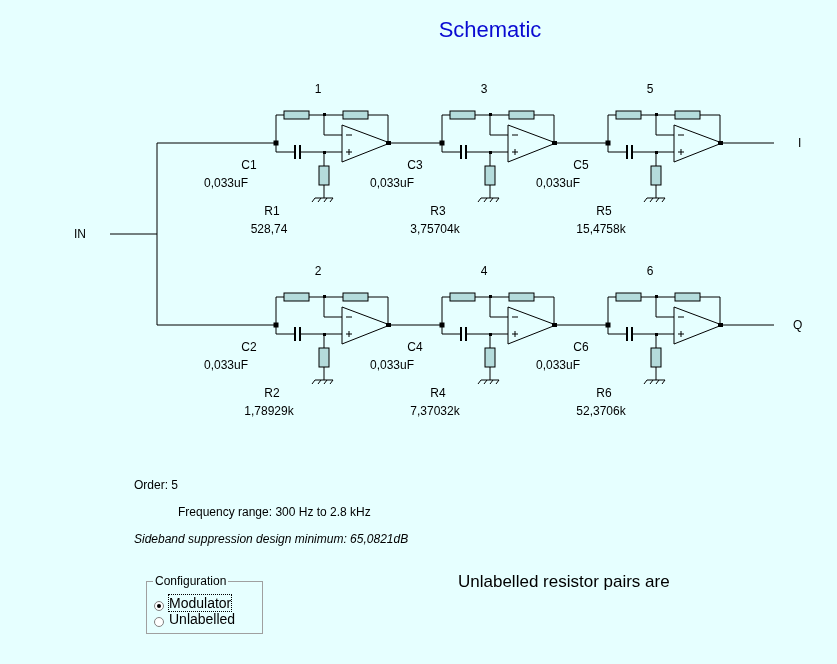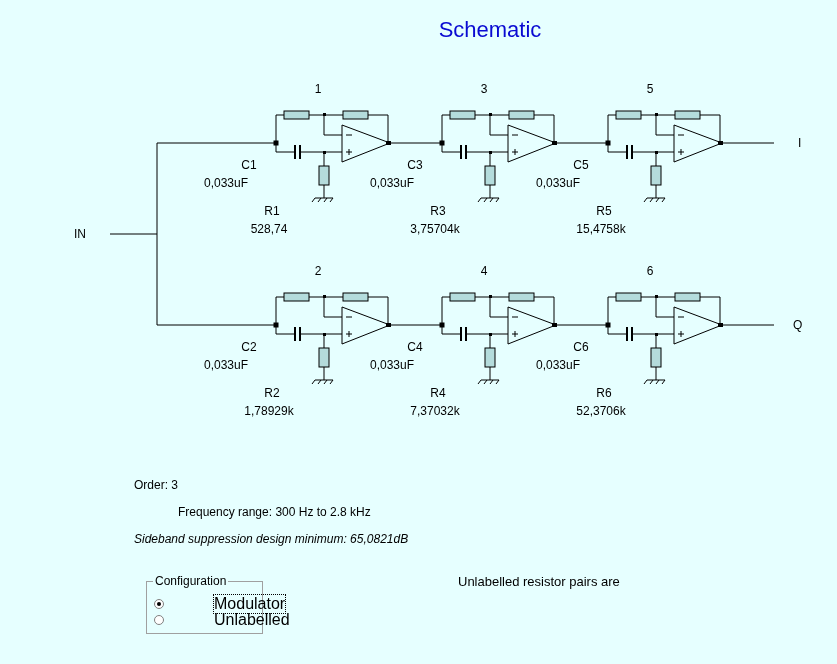--- a/index.html
+++ b/index.html
@@ -19,31 +19,31 @@
   svg text { font-family: "Liberation Sans", sans-serif; font-size: 12px; fill: #000; }
   .info { left: 134px; font-size: 12px; }
   #groupbox {
     position: absolute; left: 146px; top: 581px; width: 117px; height: 53px;
     border: 1px solid #a0a0a0; box-sizing: border-box;
   }
   #groupbox-legend {
     position: absolute; left: 6px; top: -8px; background: #e6ffff; padding: 0 2px;
     font-size: 12px;
   }
-  .radio-row { position: absolute; left: 7px; display: flex; align-items: center; font-size: 16px; gap: 45px; }
+  .radio-row { position: absolute; left: 7px; display: flex; align-items: flex-end; font-size: 14px; }
   .radio {
     width: 10px; height: 10px; border-radius: 50%; box-sizing: border-box;
     border: 1px solid #808080; background: #fff; position: relative; margin-right: 5px;
   }
   .radio.checked::after {
     content: ""; position: absolute; left: 2px; top: 2px; width: 4px; height: 4px;
     border-radius: 50%; background: #000;
   }
   .focus { outline: 1px dotted #000; }
-  #note { left: 458px; top: 574px; line-height: 16px; font-size: 13px; }
+  #note { left: 458px; top: 574px; line-height: 16px; font-size: 17px; }
 </style>
 </head>
 <body>
 
 <div id="title" class="abs">Schematic</div>
 
 <svg id="schematic" width="837" height="664">
   <g id="wires-main" stroke="#000" stroke-width="1" fill="none">
       <line x1="110" y1="234" x2="157" y2="234"></line>
       <line x1="157" y1="143" x2="157" y2="325"></line>
@@ -261,21 +261,21 @@
         <text x="604" y="397" text-anchor="middle" stroke="none">R6</text>
         <text x="601" y="415" text-anchor="middle" stroke="none">52,3706k</text>
       </g>
     </g>
 </svg>
 
 <div class="abs" style="left:74px;top:227px;text-align:center;">IN</div>
 <div class="abs" style="left:798px;top:136px;">I</div>
 <div class="abs" style="left:793px;top:318px;">Q</div>
 
-<div class="abs info" style="top:478px;">Order:   3</div>
+<div class="abs info" style="top:478px;">Order:   5</div>
 <div class="abs info" style="top:505px;margin-left:44px;">Frequency range:   300 Hz to  2.8 kHz</div>
 <div class="abs info" style="top:532px;font-style:italic;">Sideband suppression design minimum: 65,0821dB</div>
 
 <div id="groupbox">
   <span id="groupbox-legend">Configuration</span>
   <div class="radio-row" style="top:13px;">
     <span class="radio checked"></span>
     <span class="focus">Modulator</span>
   </div>
   <div class="radio-row" style="top:29px;">

